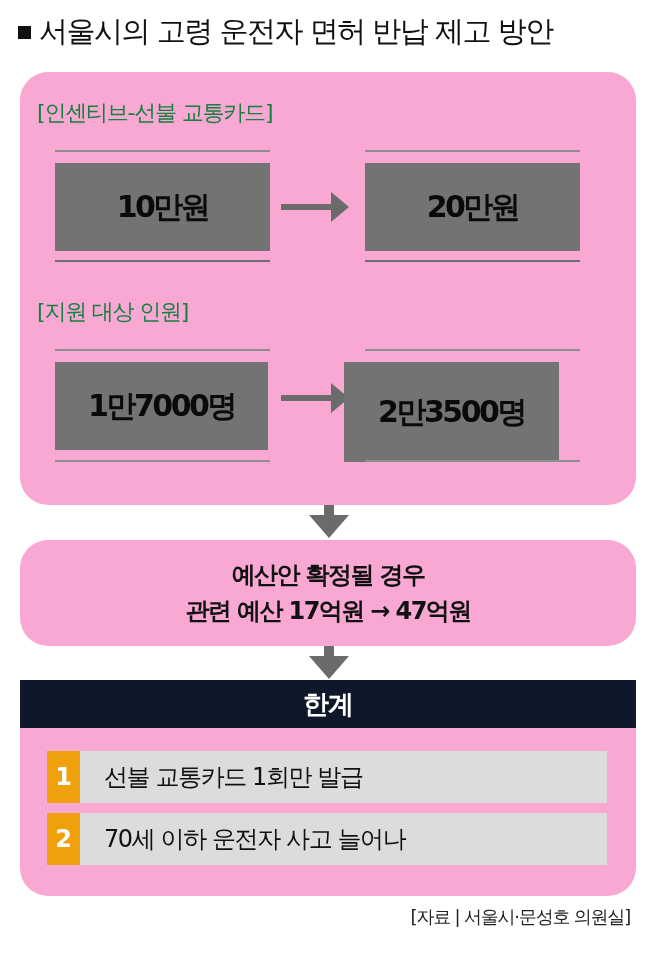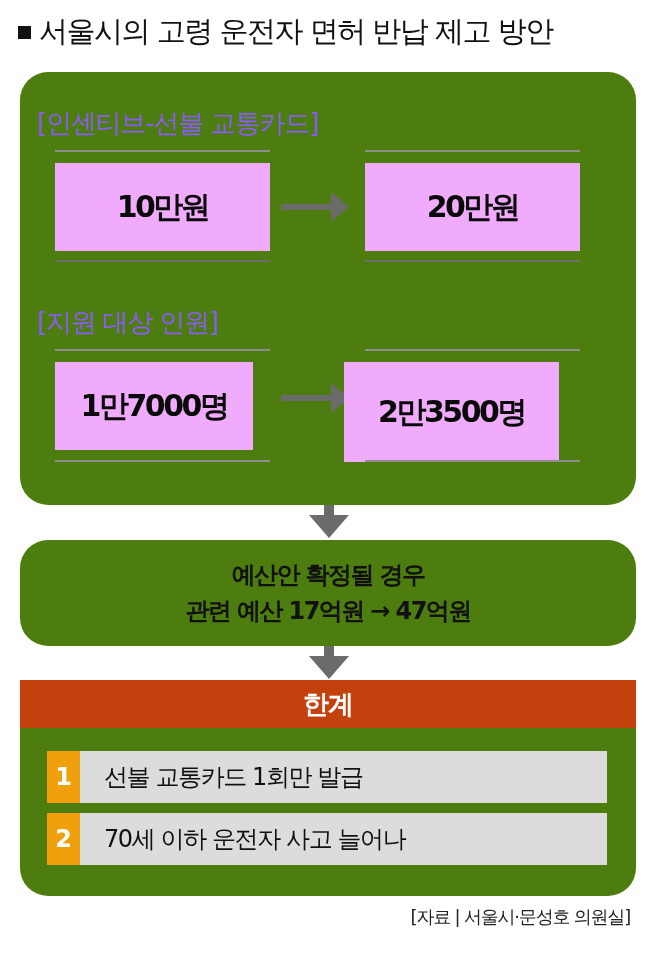--- a/index.html
+++ b/index.html
@@ -1,31 +1,31 @@
 <!DOCTYPE html>
 <html><head>
 <meta charset="utf-8">
 <style>
   html, body { margin:0; padding:0; background:#ffffff; }
   body { width:658px; height:953px; position:relative; overflow:hidden;
          font-family:"DejaVu Sans", "Liberation Sans", sans-serif; color:#111; }
   .title { position:absolute; left:18px; top:8px; height:48px; display:flex; align-items:center;
            font-size:29px; letter-spacing:-1.5px; color:#111; font-weight:500; }
   .title .sq { display:inline-block; width:13px; height:13px; background:#111; margin-right:8px; }
-  .panel { position:absolute; left:20px; width:616px; background:#4d7c0f; border-radius:28px; }
+  .panel { position:absolute; left:20px; width:616px; background:#f9a8d4; border-radius:28px; }
   .panel.top { top:72px; height:433px; }
-  .section-label { position:absolute; left:37px; font-size:26px; letter-spacing:-1.2px; color:#8b5cf6;margin-top:8px; }
+  .section-label { position:absolute; left:37px; font-size:22px; letter-spacing:-1.2px; color:#15803d; }
   .hline { position:absolute; height:2px; background:#8e8e8e; }
-  .valbox { position:absolute; background:#f0abfc; display:flex; align-items:center; justify-content:center;
+  .valbox { position:absolute; background:#737373; display:flex; align-items:center; justify-content:center;
             font-size:30px; font-weight:bold; letter-spacing:-2.5px; color:#0a0a0a; }
   .rarrow { position:absolute; }
   .darrow { position:absolute; }
   .panel.mid { top:540px; height:106px; display:flex; flex-direction:column; align-items:center; justify-content:center; }
   .mid-line { font-size:24px; font-weight:bold; letter-spacing:-1.6px; line-height:36px; color:#111; }
-  .orange-head { position:absolute; left:20px; top:680px; width:616px; height:48px; background:#c2410c;
+  .orange-head { position:absolute; left:20px; top:680px; width:616px; height:48px; background:#0f172a;
                  color:#fff; font-size:26px; font-weight:bold; display:flex; align-items:center; justify-content:center; letter-spacing:-1px; }
   .panel.bot { top:706px; height:190px; border-radius:0 0 28px 28px; }
   .limit-row { position:absolute; left:47px; width:560px; height:52px; background:#dcdcdc; display:flex; align-items:center; }
   .limit-num { width:33px; height:100%; background:#f0a000; background:#efa00c; color:#fff; font-weight:bold; font-size:24px;
                display:flex; align-items:center; justify-content:center; }
   .limit-text { margin-left:24px; font-size:24px; letter-spacing:-1.4px; color:#111; }
   .source { position:absolute; right:28px; top:905px; font-size:18px; letter-spacing:-1.2px; color:#222; }
 </style>
 </head>
 <body>
@@ -45,21 +45,21 @@
   <rect x="0" y="14" width="52" height="6" fill="#6b6b6b"></rect>
   <polygon points="50,2 68,17 50,32" fill="#6b6b6b"></polygon>
 </svg>
 <div class="valbox" style="left:365px; top:163px; width:215px; height:88px;">20만원</div>
 <div class="hline" style="left:55px; top:260px; width:215px; background:#6e6e6e;"></div>
 <div class="hline" style="left:365px; top:260px; width:215px; background:#6e6e6e;"></div>
 
 <div class="section-label" style="top:297px;">[지원 대상 인원]</div>
 <div class="hline" style="left:55px; top:349px; width:215px;"></div>
 <div class="hline" style="left:365px; top:349px; width:215px;"></div>
-<div class="valbox" style="left:55px; top:362px; width:198px; height:88px;">1만7000명</div>
+<div class="valbox" style="left:55px; top:362px; width:213px; height:88px;">1만7000명</div>
 <svg class="rarrow" style="left:281px; top:381px;" width="70" height="34">
   <rect x="0" y="14" width="52" height="6" fill="#6b6b6b"></rect>
   <polygon points="50,2 68,17 50,32" fill="#6b6b6b"></polygon>
 </svg>
 <div class="valbox" style="left:344px; top:362px; width:215px; height:100px;">2만3500명</div>
 <div class="hline" style="left:55px; top:460px; width:215px;"></div>
 <div class="hline" style="left:365px; top:460px; width:215px;"></div>
 
 <svg class="darrow" style="left:307px; top:505px;" width="44" height="34">
   <rect x="17" y="0" width="10" height="12" fill="#6b6b6b"></rect>

